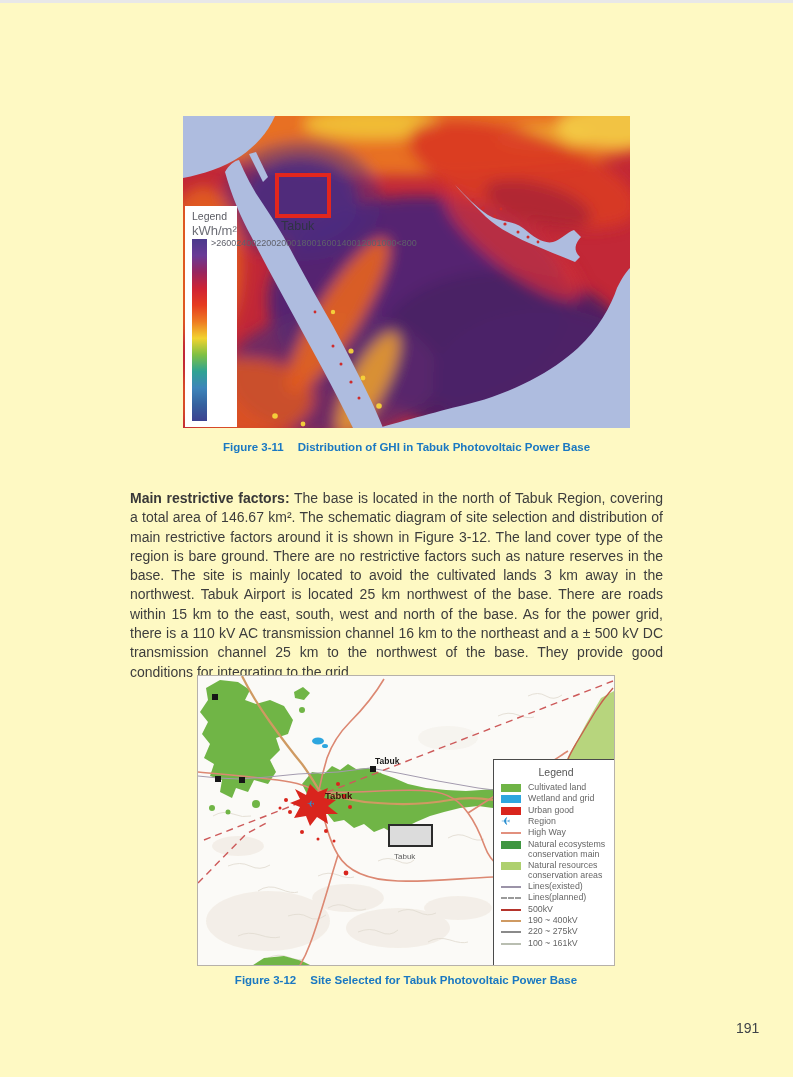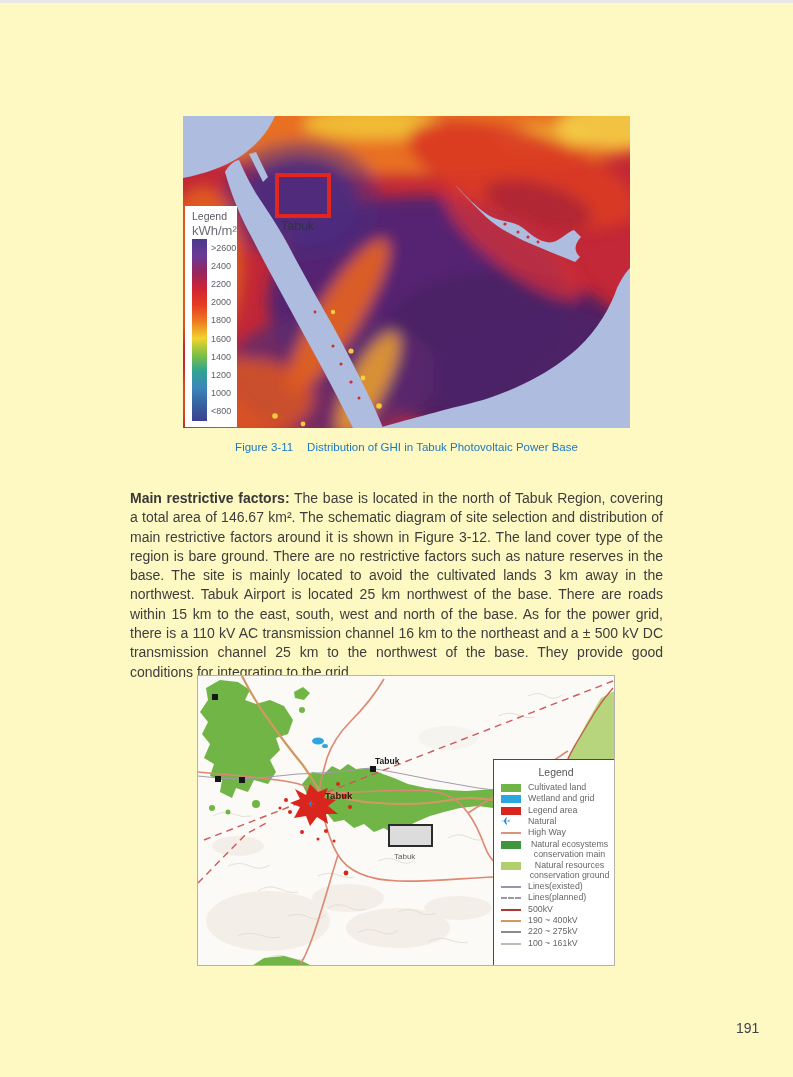--- a/index.html
+++ b/index.html
@@ -3,51 +3,51 @@
 <meta charset="utf-8">
 <style>
   html,body{margin:0;padding:0;background:#e8e8e8;}
   .page{position:relative;width:793px;height:1077px;background:#fef9c3;margin:3px auto;
         font-family:"Liberation Sans",sans-serif;overflow:hidden;}
 
   
   .fig-map{position:absolute;overflow:hidden;}
   #map1{left:183px;top:113px;width:447px;height:312px;}
   #map2{left:197px;top:672px;width:418px;height:291px;border:1px solid #b6b1aa;box-sizing:border-box;}
-  .figcaption{position:absolute;text-align:center;font-size:11.5px;font-weight:normal;color:#1a78c2;}
+  .figcaption{position:absolute;text-align:center;font-size:11.5px;font-weight:bold;color:#1a78c2;}
   #cap1{left:183px;width:447px;top:438px;}
   #cap2{left:197px;width:418px;top:971px;}
   .figcaption .cap-label{margin-right:14px;}
 
   
   .m1-legend{position:absolute;left:2px;top:90px;width:52px;height:221px;background:#ffffff;z-index:5;}
   .m1-legend .ttl{font-size:10.5px;color:#5a5b63;margin:4px 0 1px 7px;}
   .m1-legend .unit{font-size:13px;color:#6d6e76;margin:0 0 2px 7px;}
   .m1-bar{position:absolute;left:7px;top:33px;width:15px;height:182px;}
   .m1-ticks{position:absolute;left:26px;top:33px;height:182px;width:25px;
-            display:flex;flex-direction:column;justify-content:space-around;}
+            display:flex;justify-content:space-around;}
   .m1-ticks .tick{font-size:9px;color:#5f606a;line-height:1;}
 
   
   .m1-site{position:absolute;left:92px;top:57px;width:56px;height:45px;
            border:4px solid #e3261d;box-sizing:border-box;z-index:4;}
   .m1-site-label{position:absolute;left:98px;top:103px;font-size:12.5px;color:#2f3344;z-index:4;}
 
   
   .m2-label{position:absolute;z-index:4;}
   .m2-town{left:177px;top:80px;font-size:8.5px;font-weight:bold;color:#1c1c1c;}
   .m2-city{left:127px;top:114px;font-size:9.5px;font-weight:bold;color:#43120c;}
   .m2-sitelabel{left:196px;top:176px;font-size:8px;color:#5c5c5c;}
   .m2-plane{left:109px;top:123px;font-size:9px;color:#2b8fd0;transform:scaleX(-1);}
 
   
   .m2-legend{position:absolute;left:295px;top:83px;width:122px;height:207px;background:#ffffff;
              border:1px solid #4a4a4a;box-sizing:border-box;padding:2px 3px 2px 7px;z-index:6;overflow:hidden;}
   .m2-legend .ttl{text-align:center;font-size:10.5px;color:#555;margin:4px 0 5px 0;}
-  .m2-row{display:flex;align-items:flex-start;margin:1.5px 0;text-align:center;}
+  .m2-row{display:flex;align-items:flex-start;margin:1.5px 0;}
   .m2-key{width:22px;flex:0 0 22px;display:flex;justify-content:flex-start;margin-right:5px;}
   .m2-swatch{width:20px;height:8px;margin-top:1px;}
   .m2-line{width:20px;height:2px;margin-top:4px;}
   .m2-dash{width:20px;height:0;border-top:2px dashed;margin-top:4px;}
   .m2-planekey{font-size:11px;line-height:9px;transform:scaleX(-1);}
   .m2-lbl{font-size:8.8px;line-height:1.12;color:#666;}
 
   
   .body-text{position:absolute;left:130px;top:486px;width:533px;
              font-size:14px;line-height:19.3px;color:#3d3d3d;text-align:justify;margin:0;}
@@ -288,45 +288,45 @@
           <div class="m2-row">
             <span class="m2-key">
               <span class="m2-swatch" style="background: rgb(45, 166, 223);"></span>
             </span>
             <span class="m2-lbl">Wetland and grid</span>
           </div>
           <div class="m2-row">
             <span class="m2-key">
               <span class="m2-swatch" style="background: rgb(217, 37, 29);"></span>
             </span>
-            <span class="m2-lbl">Legend area</span>
+            <span class="m2-lbl">Urban good</span>
           </div>
           <div class="m2-row">
             <span class="m2-key">
               <span class="m2-planekey" style="color: rgb(43, 143, 208);">✈</span>
             </span>
-            <span class="m2-lbl">Natural</span>
+            <span class="m2-lbl">Region</span>
           </div>
           <div class="m2-row">
             <span class="m2-key">
               <span class="m2-line" style="background: rgb(226, 144, 126);"></span>
             </span>
             <span class="m2-lbl">High Way</span>
           </div>
           <div class="m2-row">
             <span class="m2-key">
               <span class="m2-swatch" style="background: rgb(63, 150, 65);"></span>
             </span>
             <span class="m2-lbl">Natural ecosystems conservation main</span>
           </div>
           <div class="m2-row">
             <span class="m2-key">
               <span class="m2-swatch" style="background: rgb(174, 208, 110);"></span>
             </span>
-            <span class="m2-lbl">Natural resources conservation ground</span>
+            <span class="m2-lbl">Natural resources conservation areas</span>
           </div>
           <div class="m2-row">
             <span class="m2-key">
               <span class="m2-line" style="background: rgb(155, 147, 168);"></span>
             </span>
             <span class="m2-lbl">Lines(existed)</span>
           </div>
           <div class="m2-row">
             <span class="m2-key">
               <span class="m2-dash" style="border-top-color: rgb(154, 154, 154);"></span>
@@ -354,15 +354,18 @@
           <div class="m2-row">
             <span class="m2-key">
               <span class="m2-line" style="background: rgb(185, 190, 177);"></span>
             </span>
             <span class="m2-lbl">100 ~ 161kV</span>
           </div>
         </div>
     </div>
   </div>
 
+  <div class="figcaption" id="cap2">
+    <span class="cap-label">Figure 3-12</span><span>Site Selected for Tabuk Photovoltaic Power Base</span>
+  </div>
 
   <div class="page-number">191</div>
 </div>
 
 </body></html>

